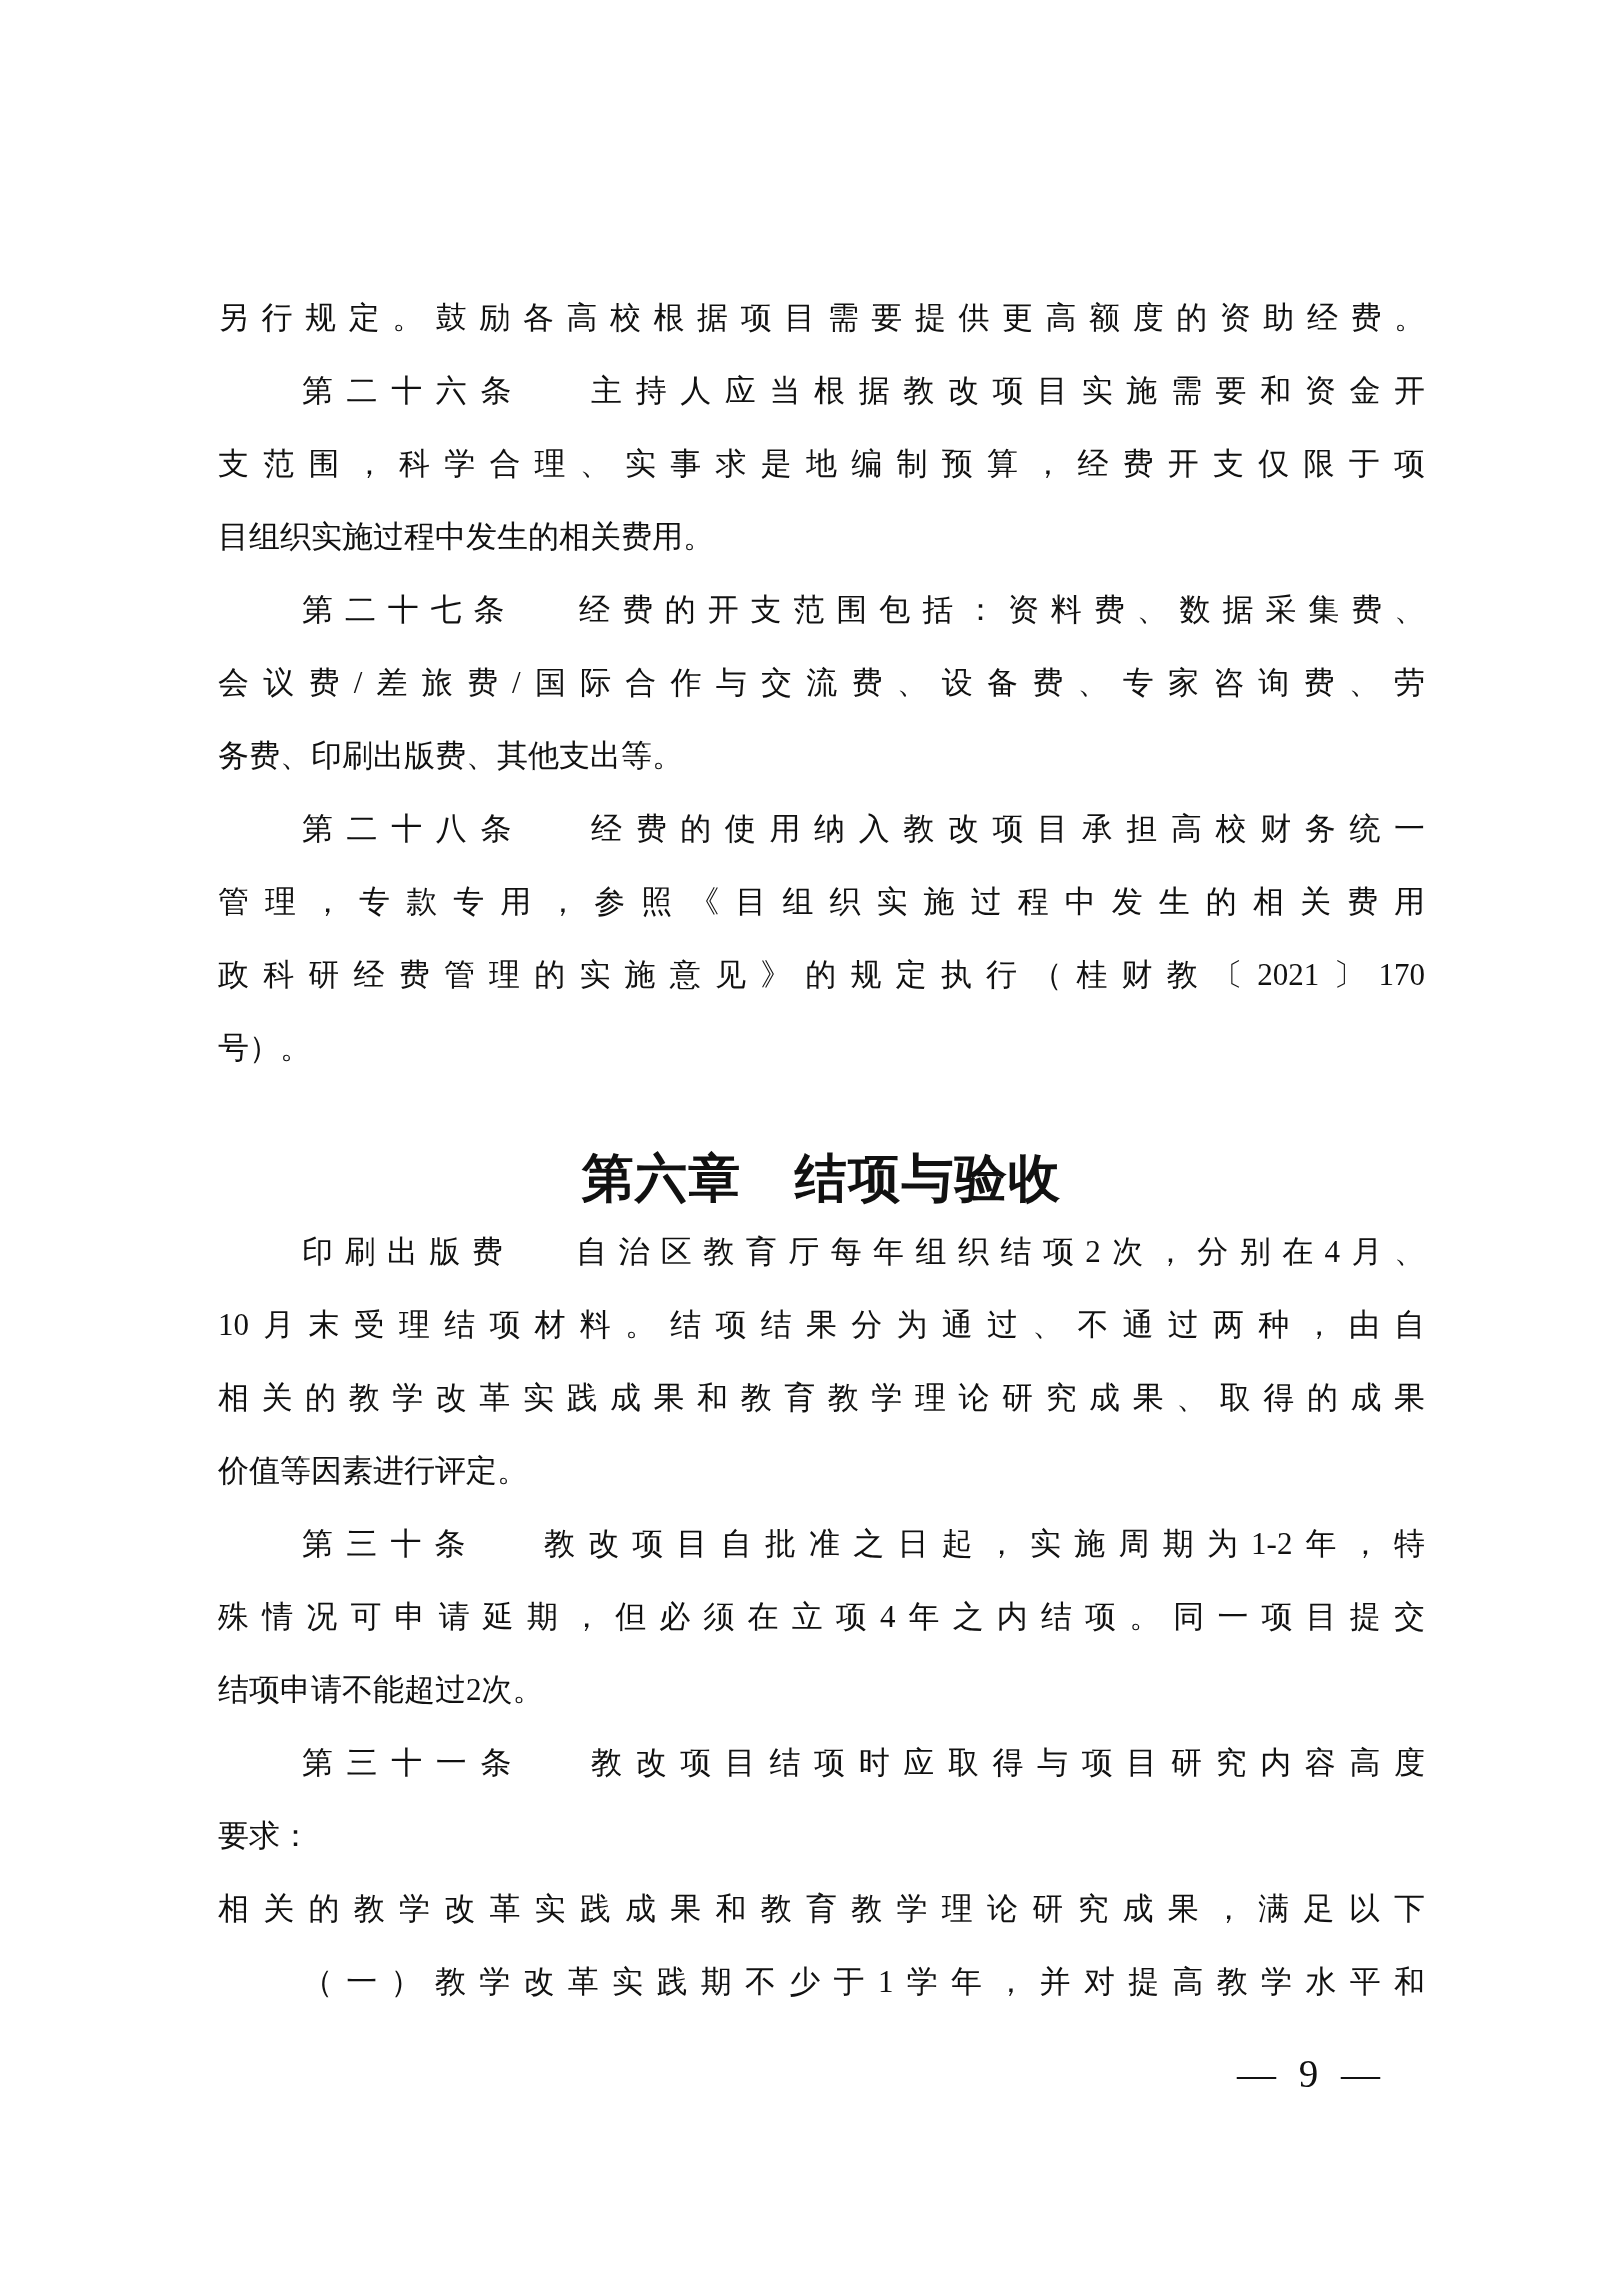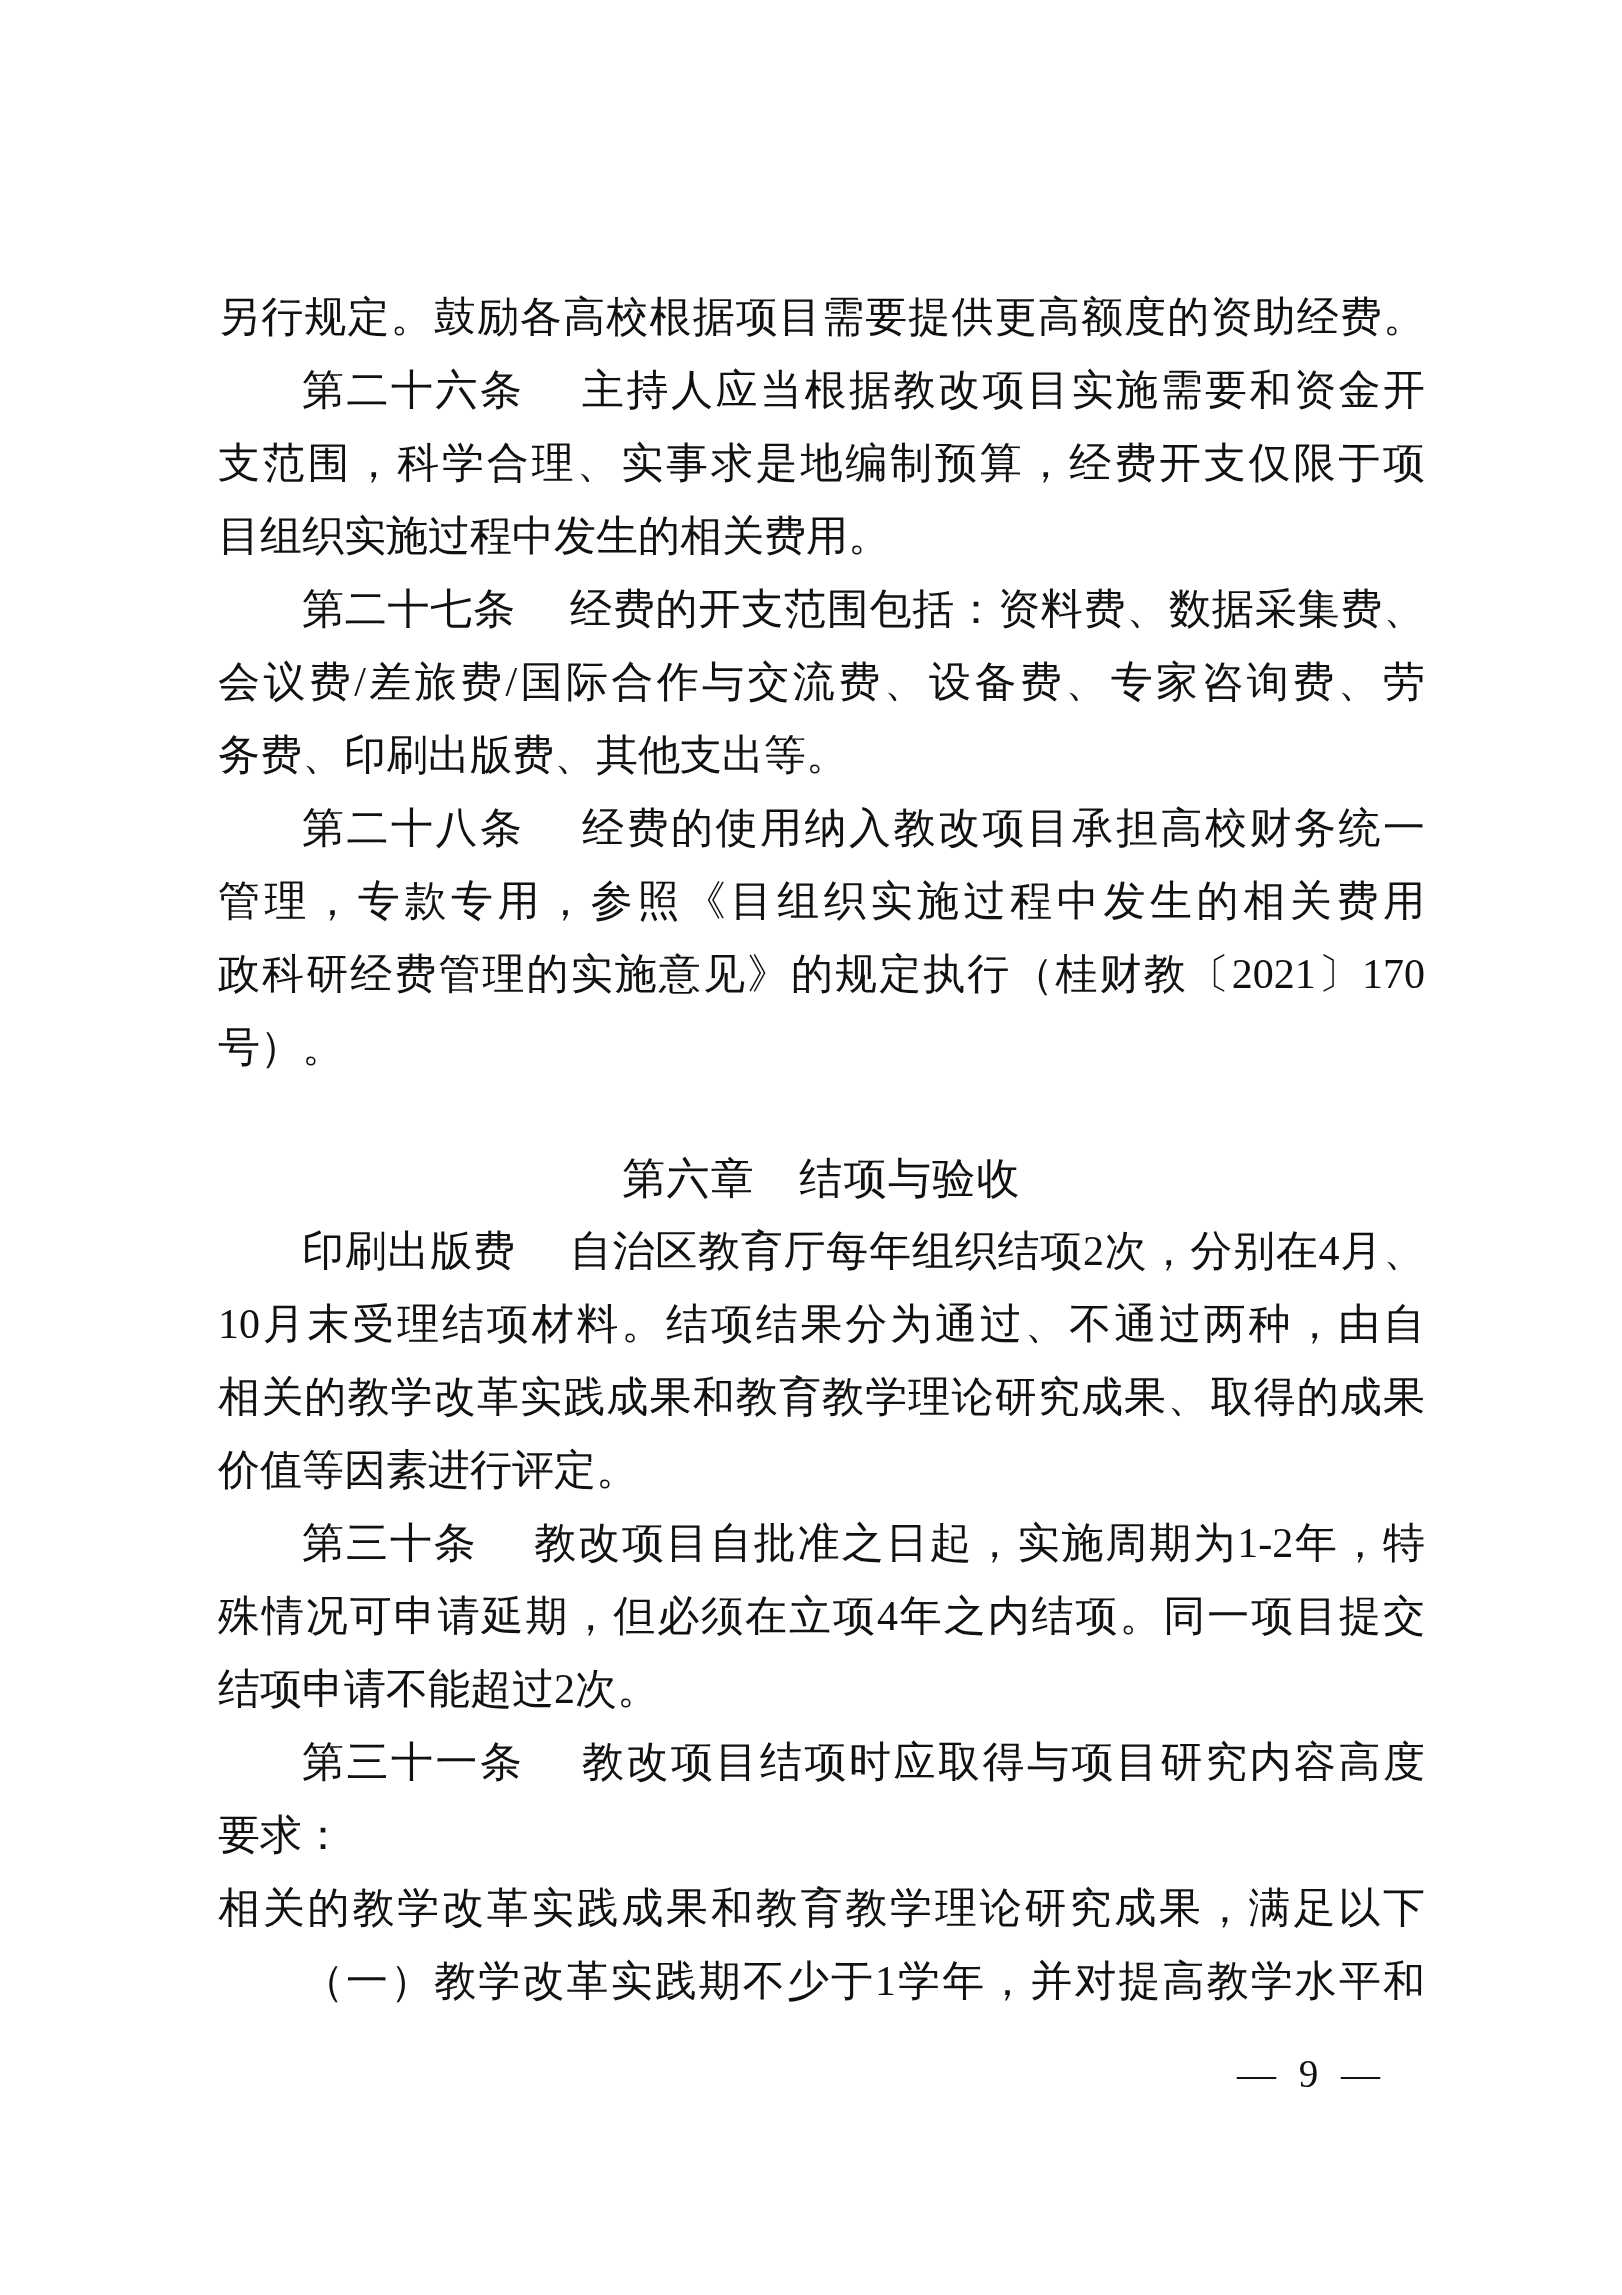--- a/index.html
+++ b/index.html
@@ -11,43 +11,43 @@
     color:#111111;
     font-family:"Liberation Serif",serif;
     overflow:hidden;
   }
   .content{
     position:absolute;
     left:218px;top:281px;
     width:1207px;
   }
   .line{
-    font-size:42px;
+    font-size:31px;
     line-height:73px;
     height:73px;
     text-align:justify;
     text-align-last:justify;
     text-justify:inter-ideograph;
     white-space:normal;
     overflow:visible;
   }
   .line.end{
     text-align:left;
     text-align-last:auto;
     font-family:Liberation Serif, serif;
   }
   .line.indent{
     text-indent:84px;
   }
   .heading{
-    font-size:43px;
+    font-size:52px;
     line-height:73px;
     height:73px;
     margin-top:58px;
-    font-weight:400;
+    font-weight:700;
     text-align:right;
     text-align-last:center;
     font-family:"Liberation Sans",sans-serif;
     letter-spacing:1.3px;
   }
   .pageno{
     position:absolute;
     left:1237px;
     top:2048px;
     font-size:39px;

